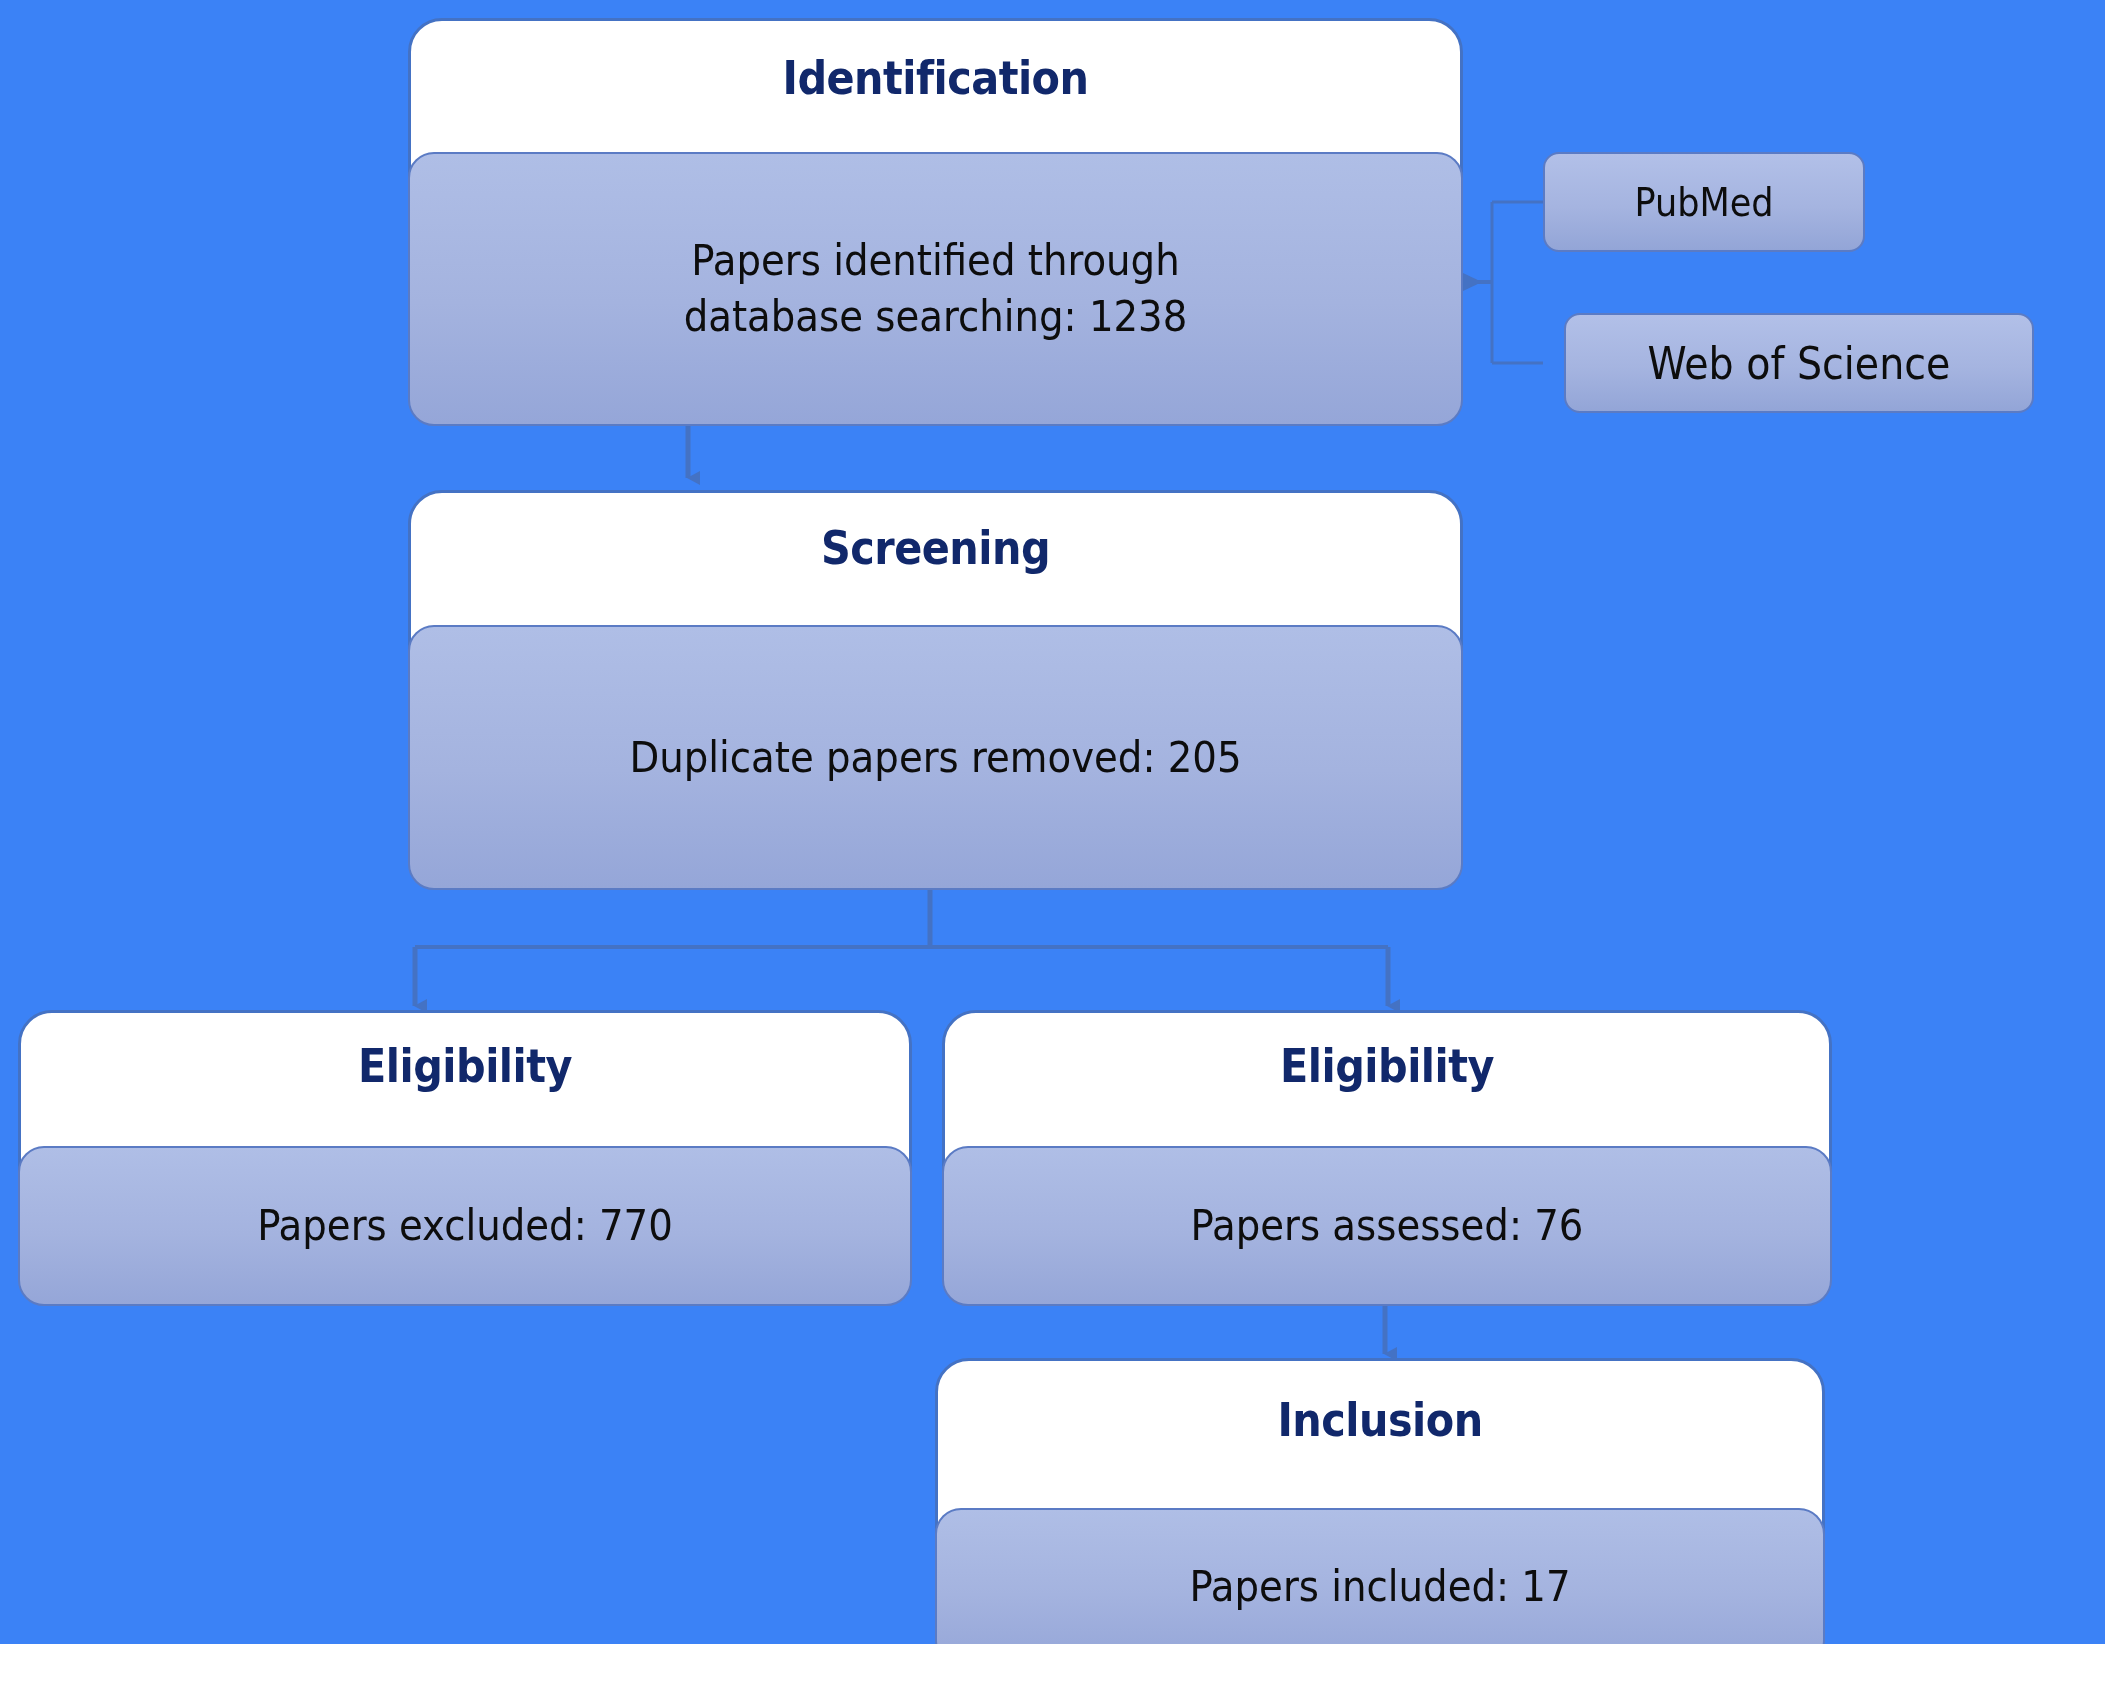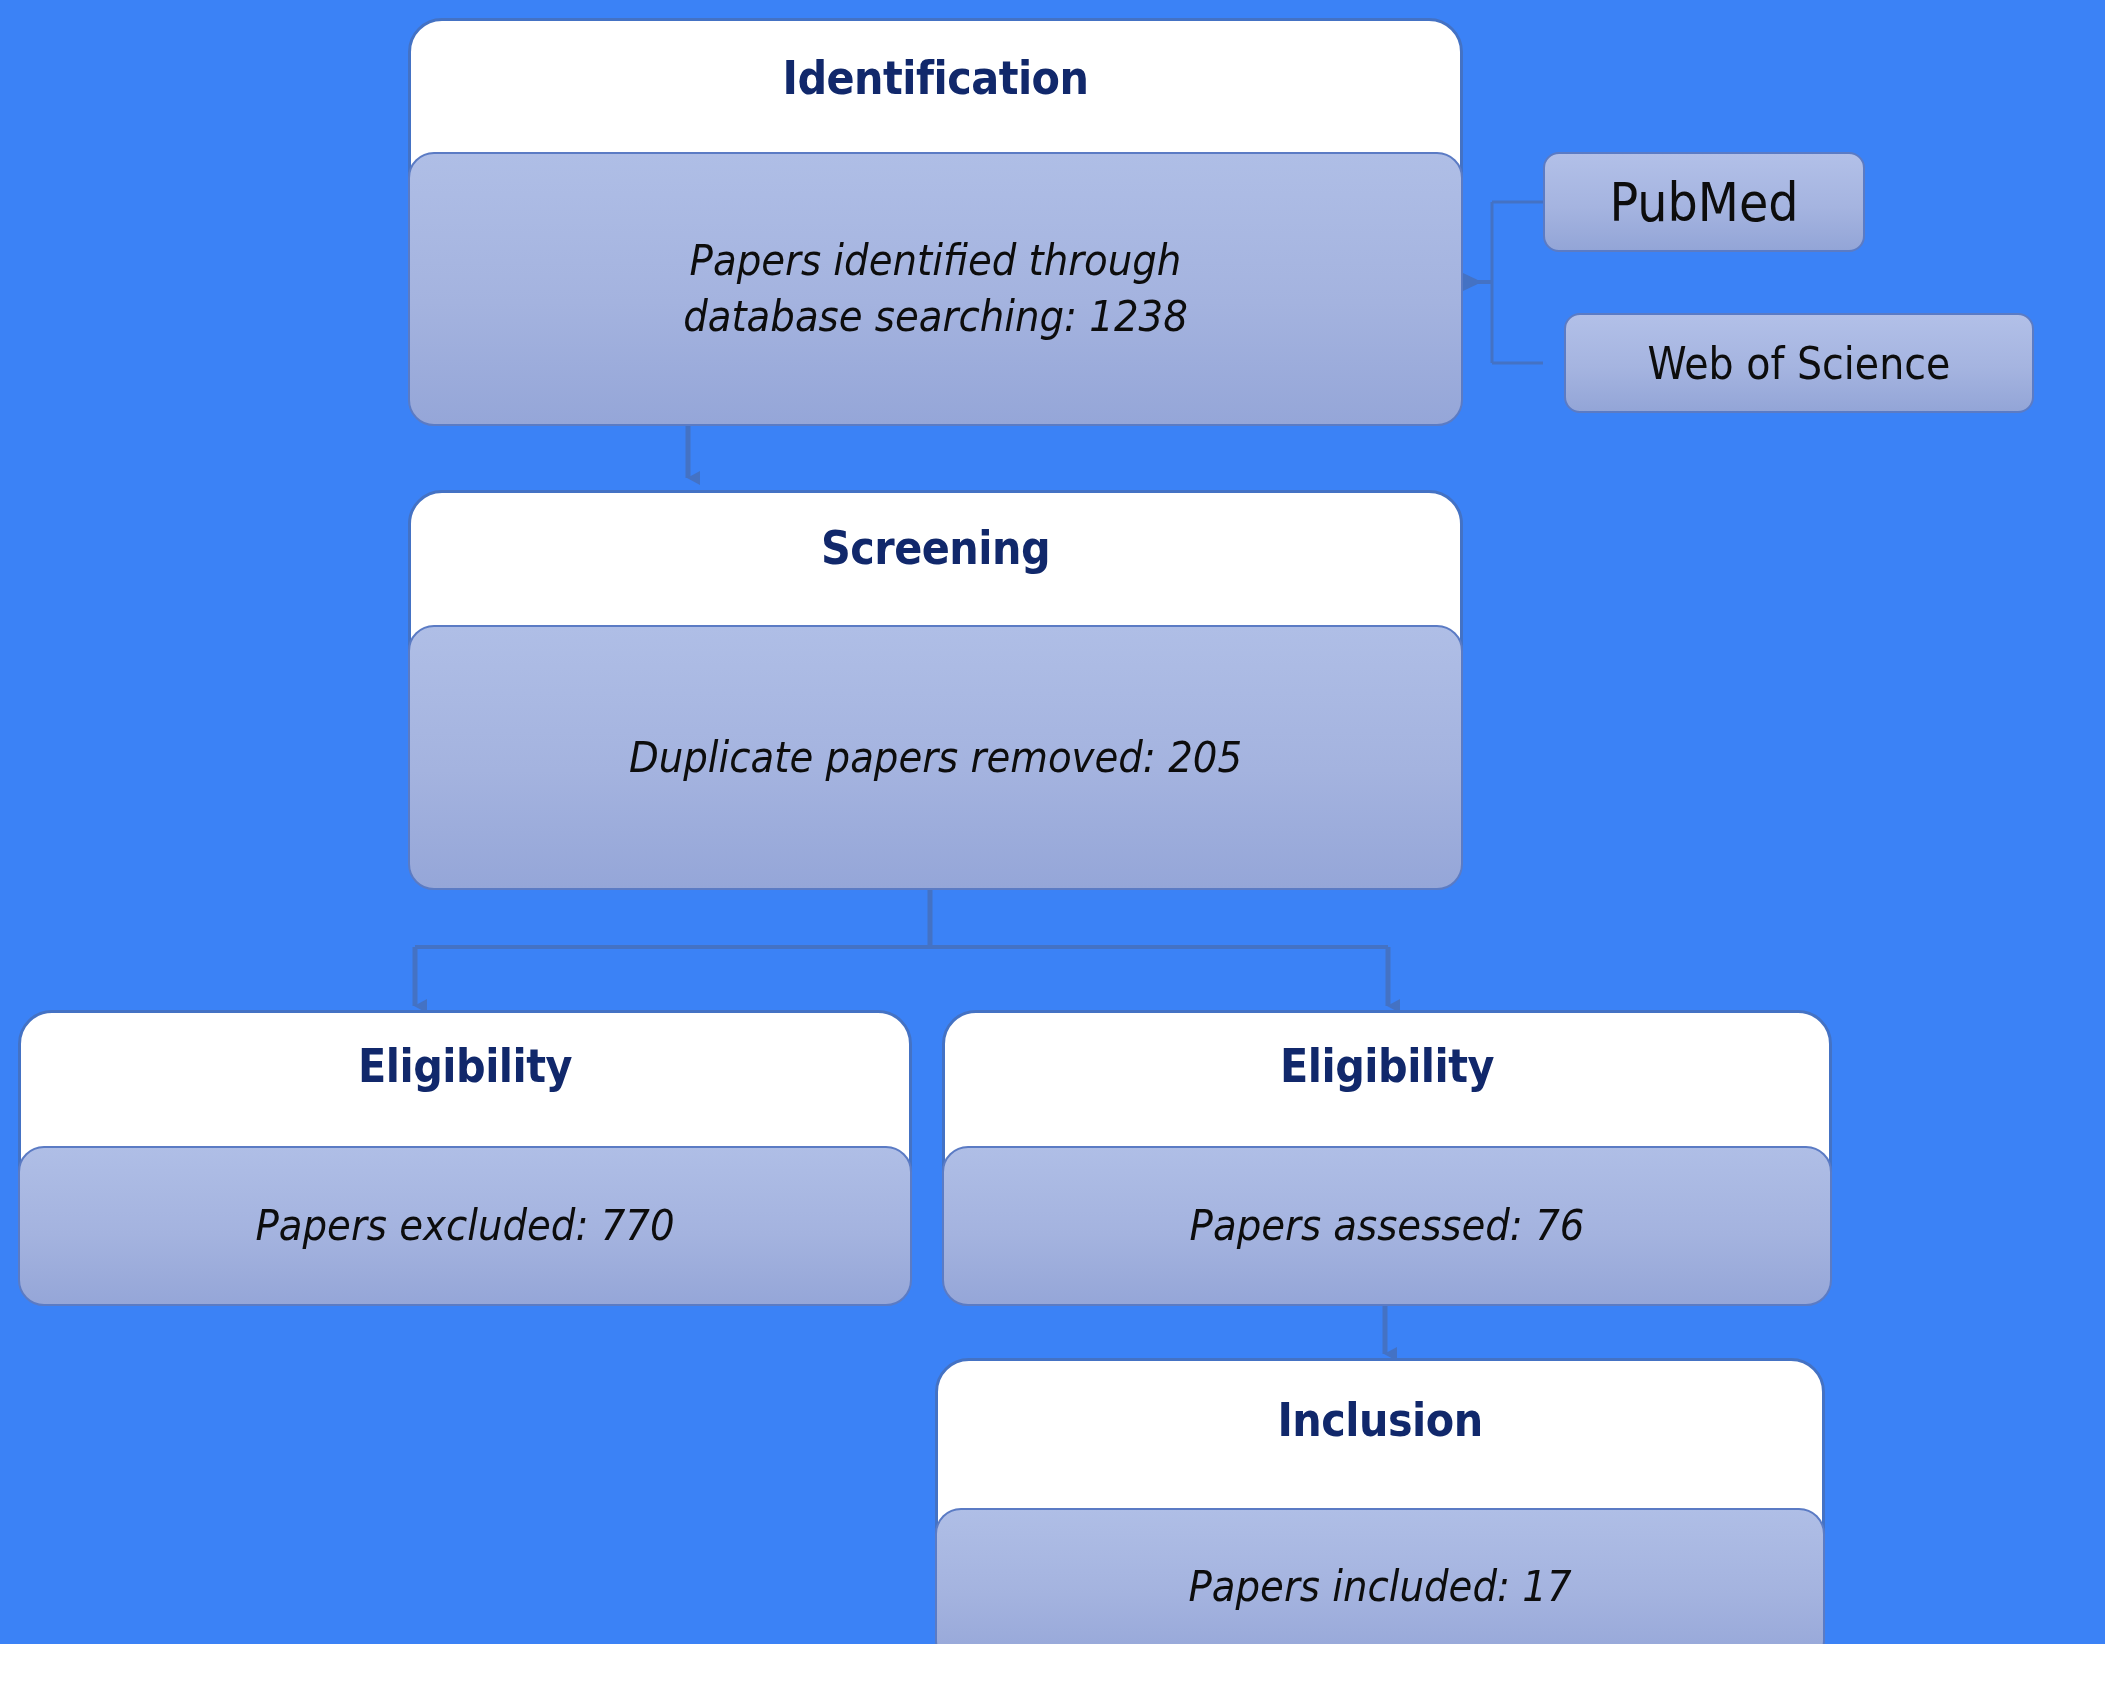--- a/index.html
+++ b/index.html
@@ -46,21 +46,20 @@
   .fill-box {
     position: absolute;
     box-sizing: border-box;
     background: linear-gradient(180deg, #AFBEE6 0%, #A4B3DF 55%, #95A6D8 100%);
     border: 2px solid #5B7BC4;
     border-radius: 26px;
     display: flex;
     align-items: center;
     justify-content: center;
     z-index: 3;
-    font-style: italic;
   }
   .fill-text {
     color: #0D0D0D;
     text-align: center;
     font-family: "DejaVu Sans", sans-serif;
     font-stretch: condensed;
     line-height: 1.30;
     padding: 0 14px;
   }
 
@@ -142,21 +141,21 @@
     <div class="stage-title" style="top:30px; font-size:46px;">Identification</div>
   </div>
   <div class="fill-box" style="left:408px; top:152px; width:1055px; height:274px;">
     <div class="fill-text" style="font-size:43px;">
       <div>Papers identified through</div>
       <div>database searching: 1238</div>
     </div>
   </div>
 
   <div class="source-box" style="left:1543px; top:152px; width:322px; height:100px;">
-    <span class="source-text" style="font-size:53px;">PubMed</span>
+    <span class="source-text" style="font-size:39px;">PubMed</span>
   </div>
 
   <div class="source-box" style="left:1543px; top:313px; width:470px; height:100px;margin-left:21px;">
     <span class="source-text" style="font-size:44px;">Web of Science</span>
   </div>
 
   <div class="stage-box" style="left:408px; top:490px; width:1055px; height:400px;">
     <div class="stage-title" style="top:28px; font-size:46px;">Screening</div>
   </div>
   <div class="fill-box" style="left:408px; top:625px; width:1055px; height:265px;">

